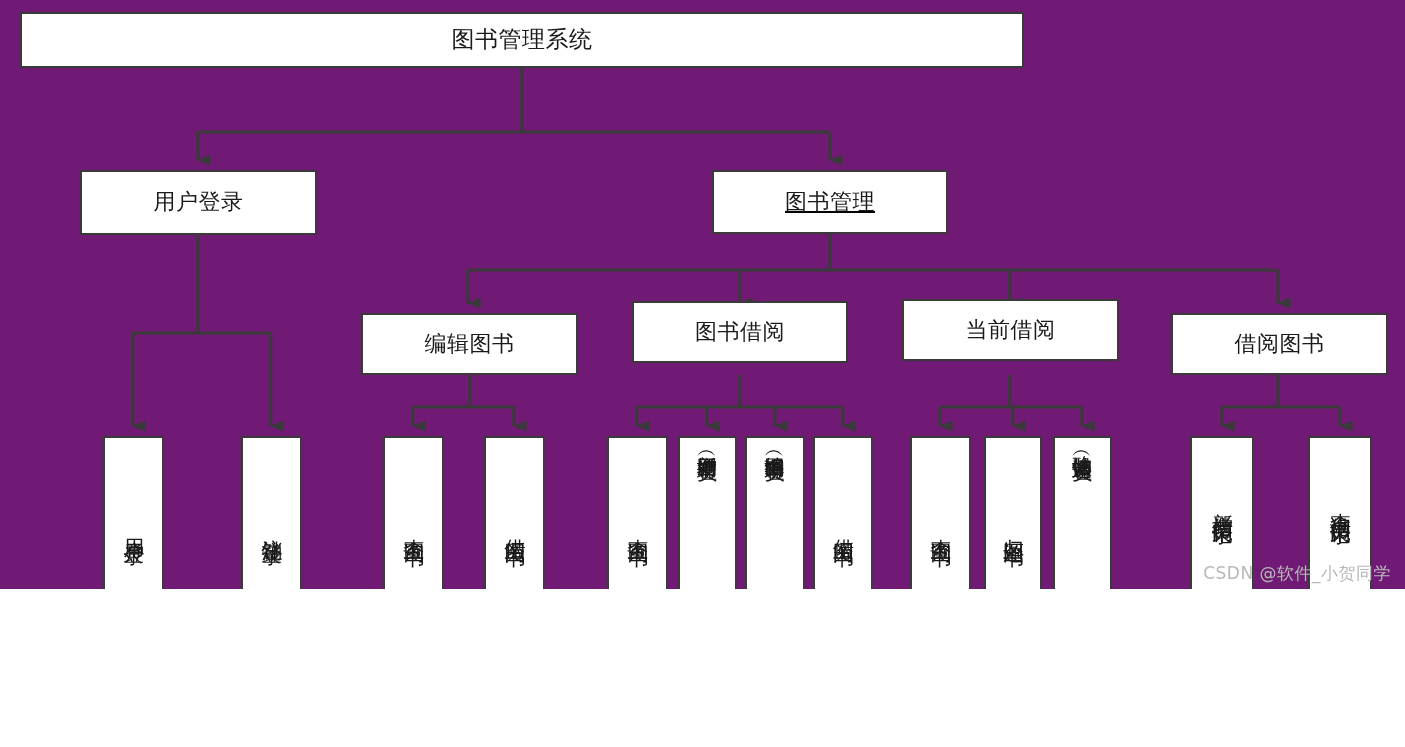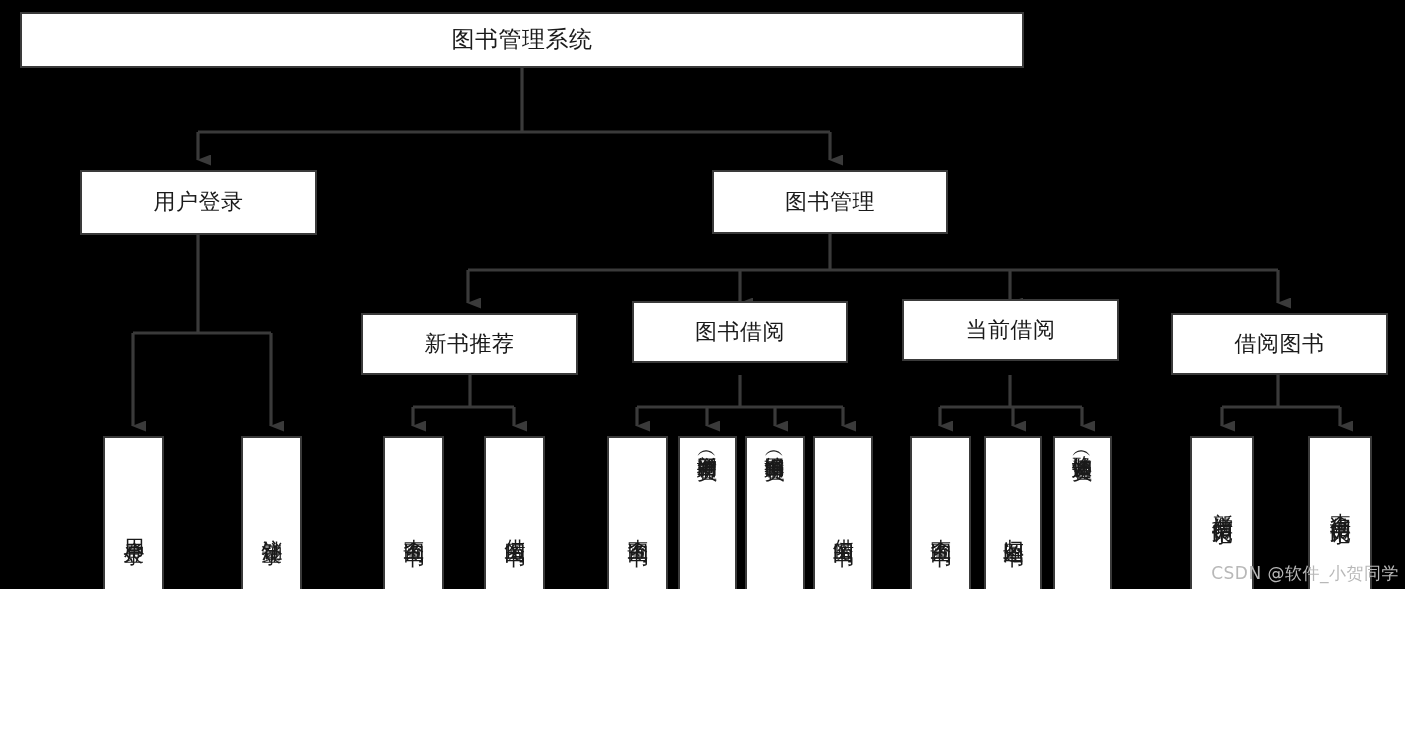--- a/index.html
+++ b/index.html
@@ -8,21 +8,21 @@
     padding: 0;
     background: #ffffff;
   }
   body {
     font-family: "DejaVu Sans", "Liberation Sans", sans-serif;
   }
   #canvas {
     position: relative;
     width: 1405px;
     height: 589px;
-    background: #000000;
+    background: #701a75;
     overflow: hidden;
   }
   #edges {
     position: absolute;
     left: 0;
     top: 0;
     width: 1405px;
     height: 747px;
   }
   .node {
@@ -72,21 +72,21 @@
     letter-spacing: 1px;
   }
   .node.leaf.mid .node-label {
     padding-top: 78px;
   }
   .node.leaf.mid2 .node-label {
     padding-top: 52px;
   }
   .watermark {
     position: absolute;
-    right: 6px;
+    right: 14px;
     bottom: 4px;
     font-size: 17px;
     color: #b8b8b8;
     letter-spacing: 0.5px;
     z-index: 5;
     white-space: nowrap;
     font-family: "DejaVu Sans", "Liberation Sans", sans-serif;
   }
 </style>
 </head>
@@ -145,26 +145,26 @@
     </g>
   </svg>
 
   <div class="node horiz root" style="left:20px; top:12px; width:1004px; height:56px;">
     <span class="node-label">图书管理系统</span>
   </div>
 
   <div class="node horiz" style="left:80px; top:170px; width:237px; height:65px;">
     <span class="node-label">用户登录</span>
   </div>
-  <div class="node horiz" style="left:712px; top:170px; width:236px; height:64px;">
+  <div class="node horiz" style="left:712px; top:170px; width:236px; height:64px;text-decoration:underline;">
     <span class="node-label">图书管理</span>
   </div>
 
   <div class="node horiz" style="left:361px; top:313px; width:217px; height:62px;">
-    <span class="node-label">新书推荐</span>
+    <span class="node-label">编辑图书</span>
   </div>
   <div class="node horiz" style="left:632px; top:301px; width:216px; height:62px;">
     <span class="node-label">图书借阅</span>
   </div>
   <div class="node horiz" style="left:902px; top:299px; width:217px; height:62px;">
     <span class="node-label">当前借阅</span>
   </div>
   <div class="node horiz" style="left:1171px; top:313px; width:217px; height:62px;">
     <span class="node-label">借阅图书</span>
   </div>

